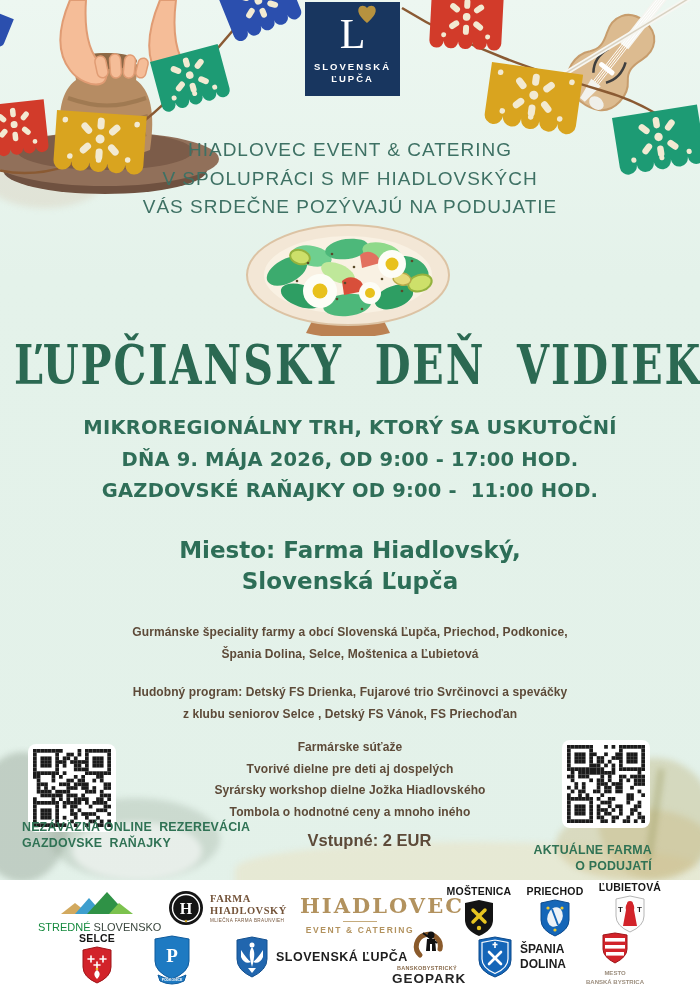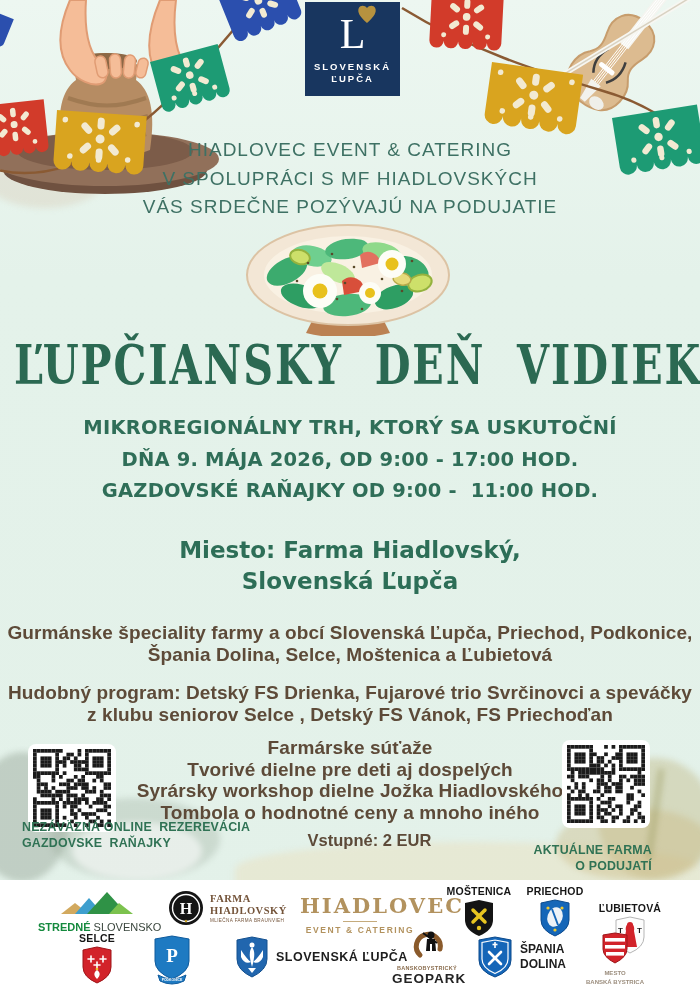--- a/index.html
+++ b/index.html
@@ -16,36 +16,36 @@
   .brand-letter{position:relative;color:#fff;font-family:"Liberation Serif",serif;font-size:42px;line-height:40px;font-weight:400;}
   .brand-heart{position:absolute;left:16px;top:-10px;width:22px;height:20px;}
   .brand-name{margin-top:7px;color:#fff;font-size:9.5px;font-weight:700;letter-spacing:2px;line-height:12px;text-align:center;}
   
   .intro{top:136px;color:#3e7164;font-size:19px;line-height:28.5px;font-weight:500;letter-spacing:1px;}
   .title{top:340px;color:#2b6952;font-family:"DejaVu Serif",serif;font-weight:700;font-size:43px;
     letter-spacing:2px;word-spacing:16px;white-space:nowrap;transform:scale(.96,1.28);}
   .sub{top:412px;color:#2f6e58;font-family:"DejaVu Sans",sans-serif;font-size:19.5px;font-weight:700;line-height:31.5px;letter-spacing:.2px;}
   .sub div{white-space:pre;}
   .venue{top:535px;color:#2d6e57;font-family:"DejaVu Sans",sans-serif;font-size:23px;font-weight:700;line-height:31px;}
-  .para{color:#5d4a38;font-size:19px;font-weight:700;line-height:21.5px;letter-spacing:.1px;}
+  .para{color:#5d4a38;font-size:12px;font-weight:700;line-height:21.5px;letter-spacing:.1px;}
   .gourmet{top:622px;} .music{top:682px;} .acts{top:737px;}
   .entry{top:831px;color:#5d4a38;font-size:16.5px;font-weight:700;padding-left:39px;}
   
   .qr-box{position:absolute;background:#fff;border-radius:8px;padding:5px;line-height:0;}
   .qr-left{left:28px;top:744px;} .qr-right{left:562px;top:740px;}
   .qr-label{position:absolute;color:#2f7254;font-weight:700;font-size:12.4px;line-height:15.5px;letter-spacing:.2px;}
   .qr-label div{white-space:pre;}
   .lbl-left{left:22px;top:820px;width:220px;text-align:left;}
   .lbl-right{left:460px;top:843px;width:192px;text-align:right;}
   
   .footer{position:absolute;left:0;top:880px;width:700px;height:110px;background:#fff;}
   .flogo{position:absolute;text-align:center;}
   .crest-label{font-size:10.5px;font-weight:700;color:#161616;letter-spacing:.2px;margin-bottom:2px;}
   .ss-text{font-size:11px;margin-top:1px;white-space:nowrap;}
-  .ss-bold{color:#158a3e;font-weight:700;margin-top:44px;}
+  .ss-bold{color:#158a3e;font-weight:400;margin-top:44px;}
   .ss-reg{color:#39453c;margin-left:3px;}
   .farma-row{display:flex;align-items:center;gap:6px;text-align:left;}
   .farma-t1{font-family:"Liberation Serif",serif;font-weight:700;color:#74543a;font-size:10.5px;line-height:12px;letter-spacing:.5px;}
   .farma-sub{font-size:4.6px;color:#74543a;letter-spacing:.4px;margin-top:1px;}
   .hia-1{font-family:"DejaVu Serif",serif;font-weight:700;color:#b2925e;font-size:21px;letter-spacing:2px;}
   .hia-rule{width:34px;height:1px;background:#c5ab7d;margin:3px auto;}
   .hia-2{font-size:8.5px;font-weight:700;color:#b2925e;letter-spacing:1.6px;}
   .lupca-row,.spania-row{display:flex;align-items:center;gap:8px;text-align:left;}
   .lupca-name{font-size:12.5px;font-weight:700;color:#1d1d1d;letter-spacing:.5px;}
   .spania-name{font-size:12px;font-weight:700;color:#1d1d1d;line-height:15px;}
@@ -873,21 +873,21 @@
       <svg width="30" height="38" viewBox="0 0 30 38">
         <path d="M15,1 L29,4 V21 Q29,31 15,37 Q1,31 1,21 V4 Z" fill="#1566b8" stroke="#0c4a8c"></path>
         <ellipse cx="15" cy="18" rx="7.5" ry="10" fill="#eef2f7" transform="rotate(18 15 18)"></ellipse>
         <path d="M12,10 L18,26" stroke="#1566b8" stroke-width="2"></path>
         <circle cx="8" cy="9" r="1.6" fill="#f0c92e"></circle>
           <circle cx="22" cy="9" r="1.6" fill="#f0c92e"></circle>
           <circle cx="15" cy="31" r="1.6" fill="#f0c92e"></circle>
       </svg>
     </div>
 
-    <div class="flogo" style="left:596px;top:22px;width:68px;">
+    <div class="flogo" style="left:596px;top:1px;width:68px;">
       <div class="crest-label">ĽUBIETOVÁ</div>
       <svg width="30" height="38" viewBox="0 0 30 38">
         <path d="M15,1 L29,4 V21 Q29,31 15,37 Q1,31 1,21 V4 Z" fill="#fdfdfd" stroke="#b5b5b5"></path>
         <circle cx="15" cy="9" r="3" fill="#d2232a"></circle>
         <path d="M15,7 C18,7 20,11 19,15 L22,31 H8 L11,15 C10,11 12,7 15,7 Z" fill="#d2232a"></path>
         <text x="3" y="17" font-size="8" font-weight="bold" fill="#1a1a1a">T</text>
         <text x="22" y="17" font-size="8" font-weight="bold" fill="#1a1a1a">T</text>
       </svg>
     </div>
 

